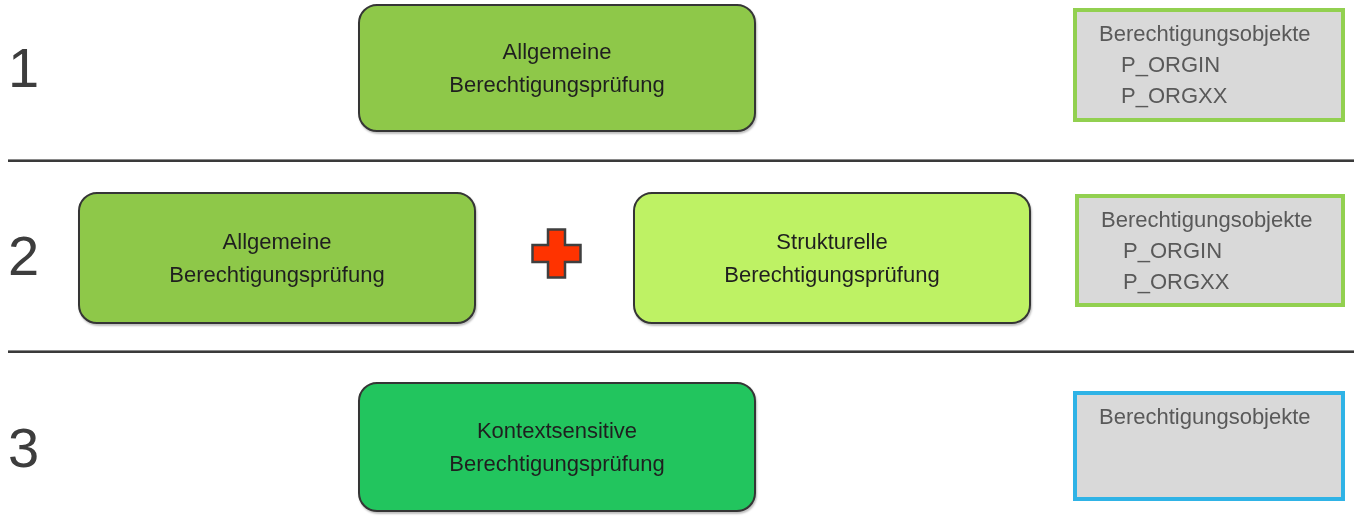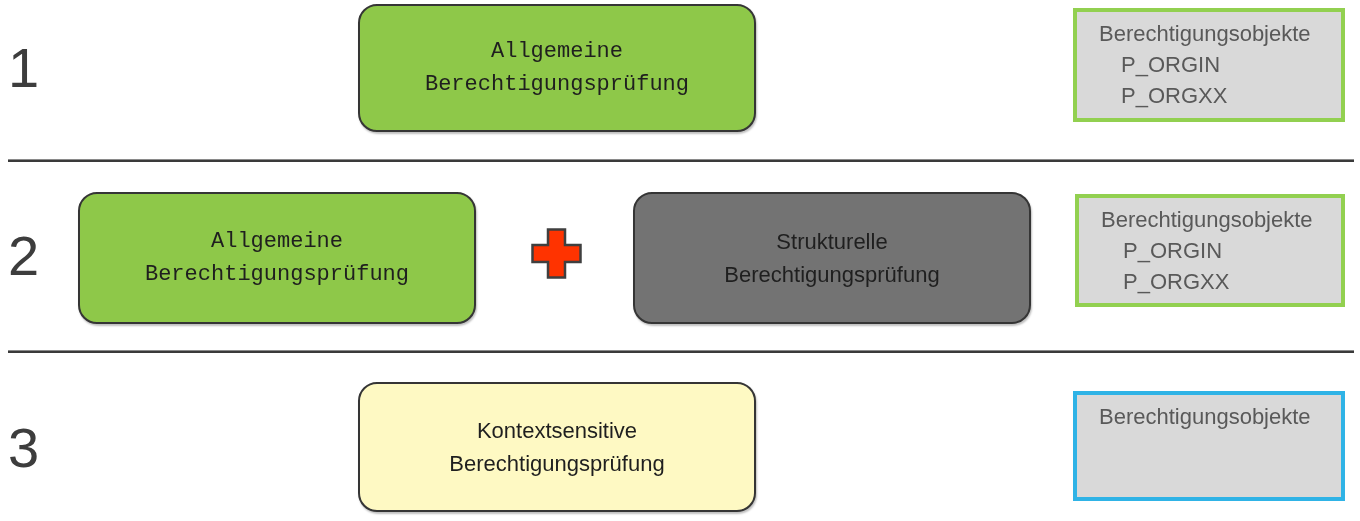--- a/index.html
+++ b/index.html
@@ -40,23 +40,23 @@
     display: flex;
     flex-direction: column;
     align-items: center;
     justify-content: center;
     text-align: center;
     font-size: 22px;
     line-height: 33px;
     color: #1f1f1f;
     box-shadow: 1px 2px 2px rgba(0,0,0,0.25);
   }
-  .fill-green  { background: #8EC849; font-family: Liberation Mono, monospace; }
-  .fill-orange { background: #737373; align-items: center; }
-  .fill-blue   { background: #fef9c3; }
+  .fill-green  { background: #8EC849; }
+  .fill-orange { background: #bef264; align-items: center; }
+  .fill-blue   { background: #22c55e; }
 
   .box-r1        { left: 358px; top: 4px;   width: 398px; height: 128px; }
   .box-r2-green  { left: 78px;  top: 192px; width: 398px; height: 132px; }
   .box-r2-orange { left: 633px; top: 192px; width: 398px; height: 132px; }
   .box-r3        { left: 358px; top: 382px; width: 398px; height: 130px; }
 
   
   .plus-wrap {
     position: absolute;
     left: 529px;

